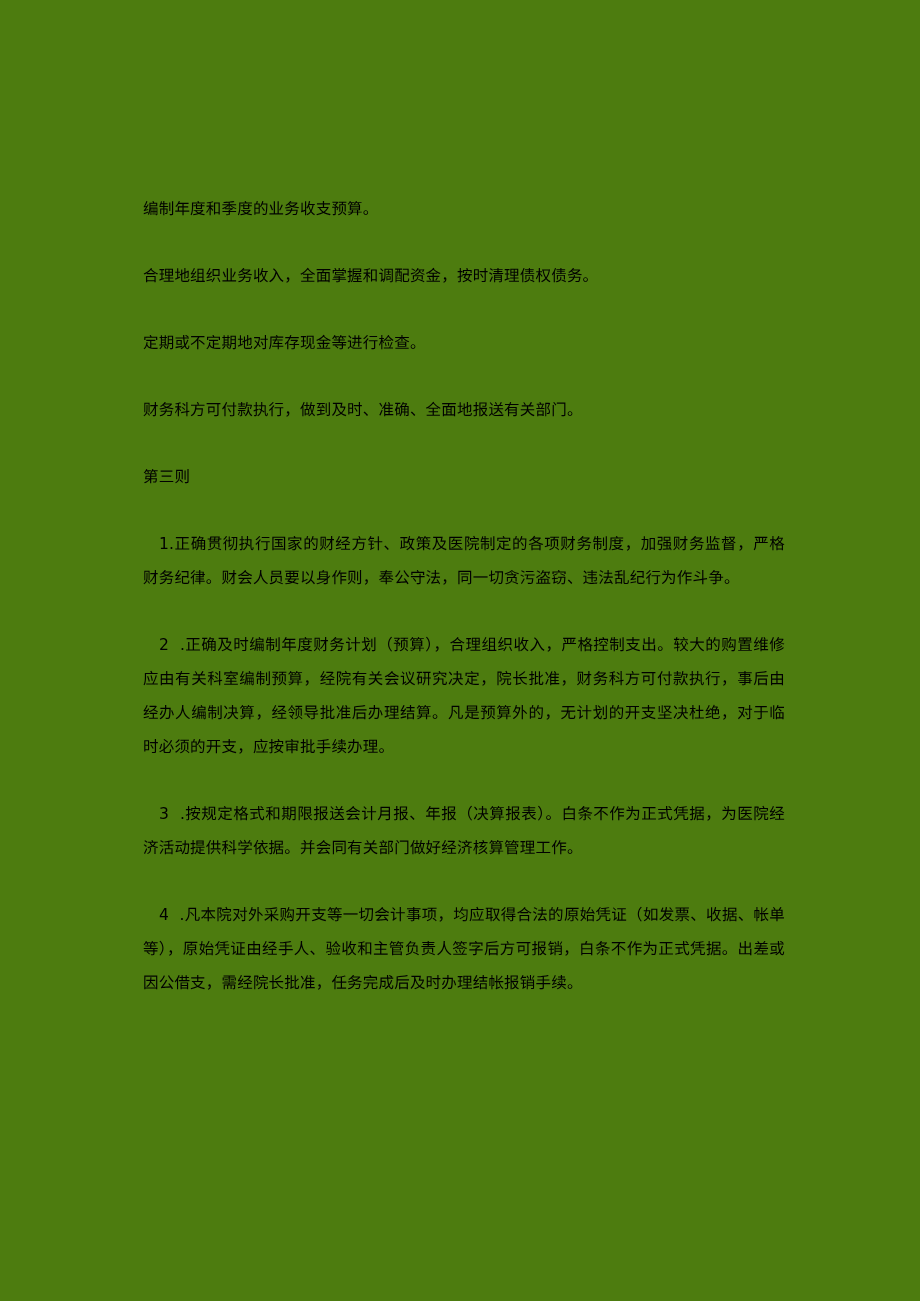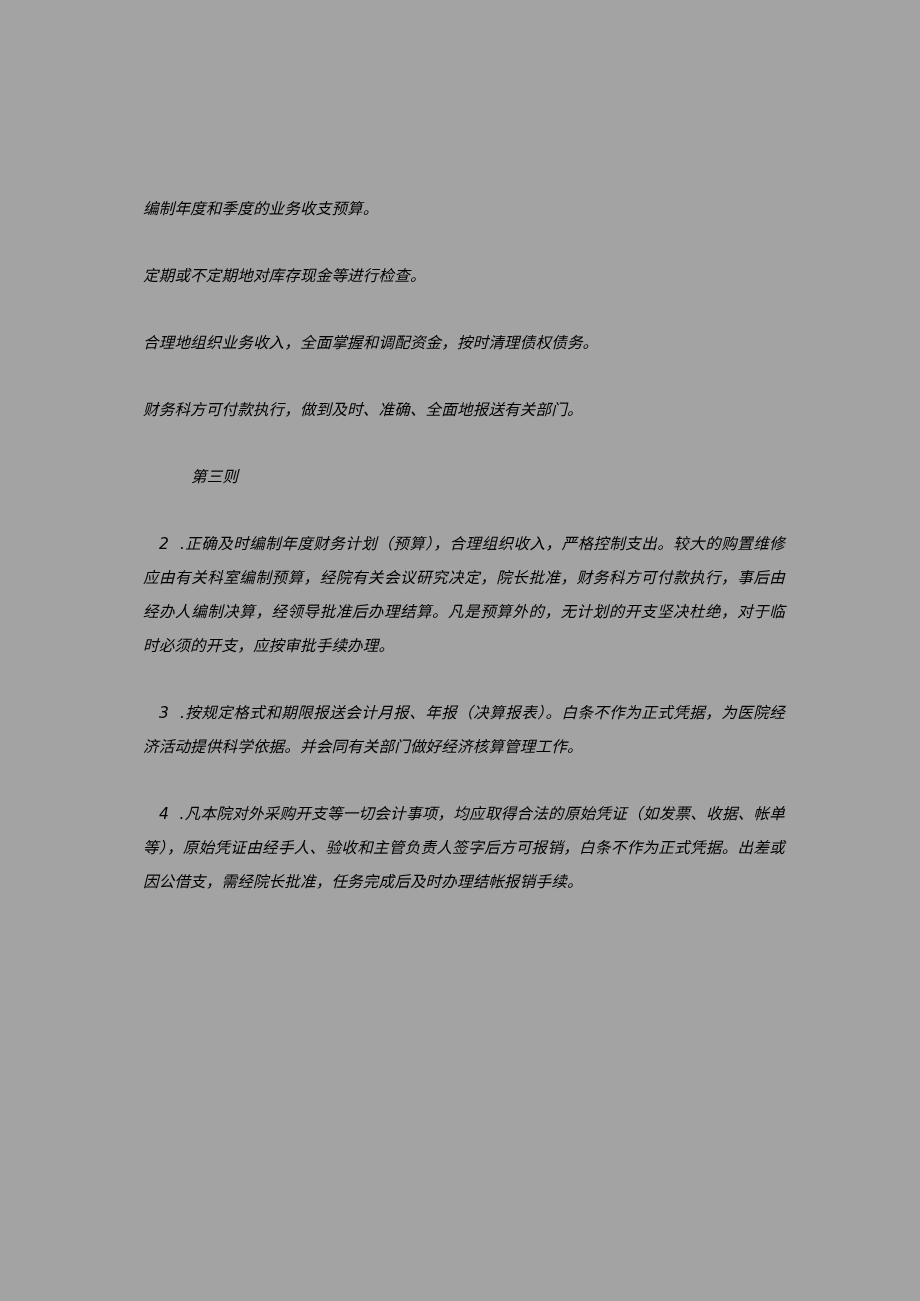--- a/index.html
+++ b/index.html
@@ -45,40 +45,40 @@
 
   
   .para--statement {
     text-align: left;
   }
 
   
   .para--heading {
     text-align: left;
     font-weight: normal;
-    margin-left: 48px;
   }
 
   
   .para--clause {
     text-indent: 16px;
   }
 
   
   .clause-marker {
     white-space: pre;
   }
 </style>
 </head>
 <body>
 
-<div class="page" style="background: #a3a3a3; color: rgb(0, 0, 0); font-style: italic;">
+<div class="page" style="background: #4d7c0f; color: rgb(0, 0, 0);">
   <div class="doc-body">
       <p class="para para--statement">编制年度和季度的业务收支预算。</p>
+      <p class="para para--statement">合理地组织业务收入，全面掌握和调配资金，按时清理债权债务。</p>
       <p class="para para--statement">定期或不定期地对库存现金等进行检查。</p>
-      <p class="para para--statement">合理地组织业务收入，全面掌握和调配资金，按时清理债权债务。</p>
       <p class="para para--statement">财务科方可付款执行，做到及时、准确、全面地报送有关部门。</p>
       <p class="para para--heading">第三则</p>
+      <p class="para para--clause"><span class="clause-marker">1.</span><span class="clause-text">正确贯彻执行国家的财经方针、政策及医院制定的各项财务制度，加强财务监督，严格财务纪律。财会人员要以身作则，奉公守法，同一切贪污盗窃、违法乱纪行为作斗争。</span></p>
       <p class="para para--clause"><span class="clause-marker">2  .</span><span class="clause-text">正确及时编制年度财务计划（预算），合理组织收入，严格控制支出。较大的购置维修应由有关科室编制预算，经院有关会议研究决定，院长批准，财务科方可付款执行，事后由经办人编制决算，经领导批准后办理结算。凡是预算外的，无计划的开支坚决杜绝，对于临时必须的开支，应按审批手续办理。</span></p>
       <p class="para para--clause"><span class="clause-marker">3  .</span><span class="clause-text">按规定格式和期限报送会计月报、年报（决算报表）。白条不作为正式凭据，为医院经济活动提供科学依据。并会同有关部门做好经济核算管理工作。</span></p>
       <p class="para para--clause"><span class="clause-marker">4  .</span><span class="clause-text">凡本院对外采购开支等一切会计事项，均应取得合法的原始凭证（如发票、收据、帐单等），原始凭证由经手人、验收和主管负责人签字后方可报销，白条不作为正式凭据。出差或因公借支，需经院长批准，任务完成后及时办理结帐报销手续。</span></p>
     </div>
 </div>
 
 </body></html>

